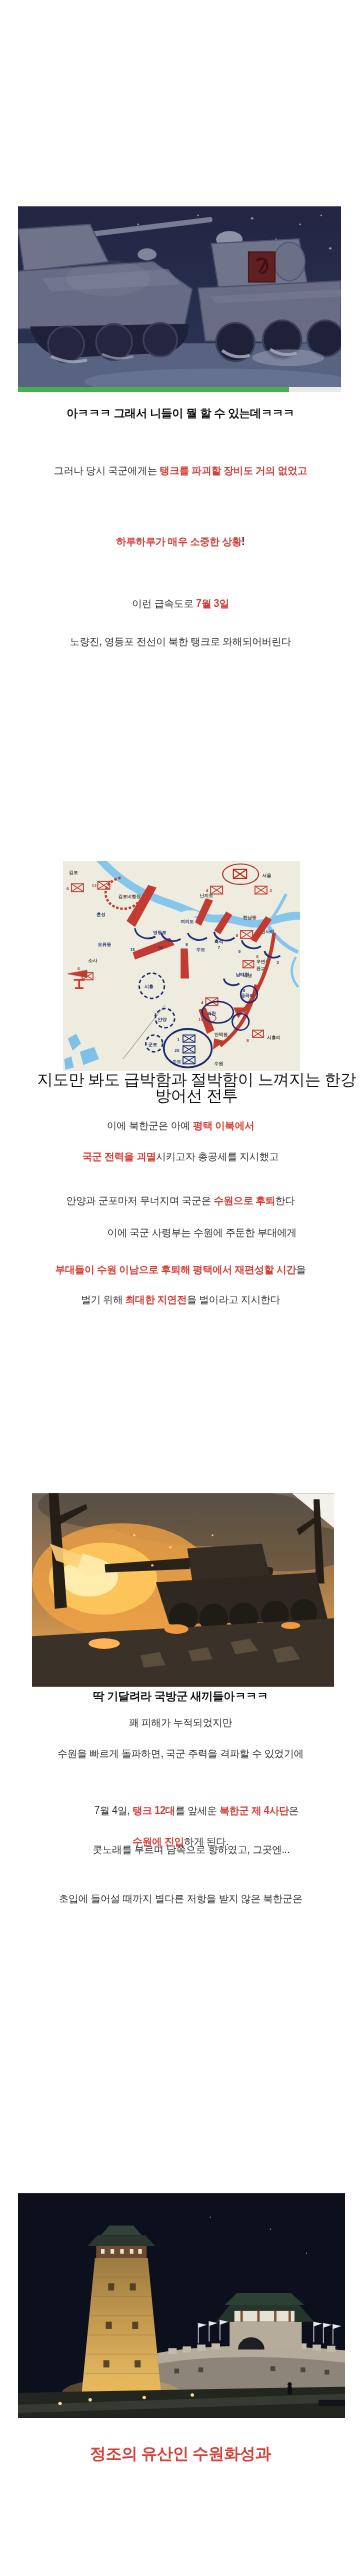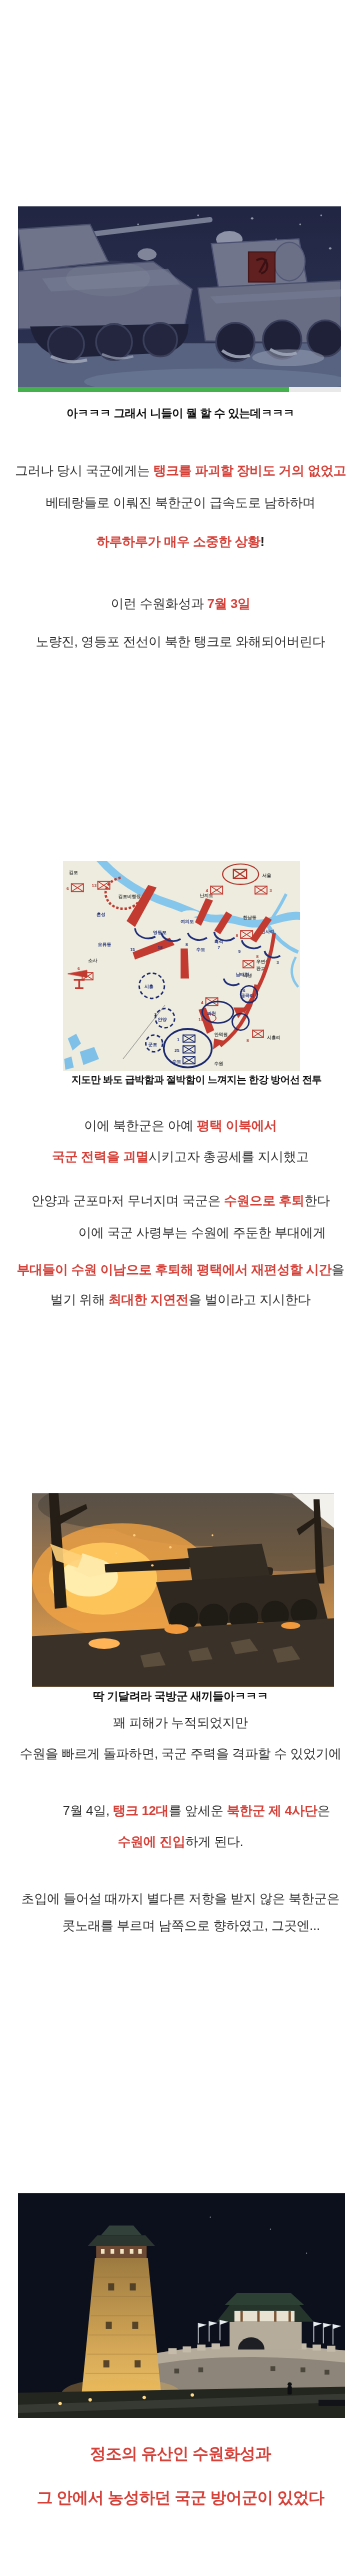--- a/index.html
+++ b/index.html
@@ -1,23 +1,23 @@
 <!DOCTYPE html>
 <html style="font-size:9.6px"><head>
 <meta charset="utf-8">
 <style>
   html,body{margin:0;padding:0;background:#ffffff;}
   #page{position:relative;width:361px;height:2576px;background:#ffffff;overflow:hidden;
         font-family:"Liberation Sans","DejaVu Sans",sans-serif;}
-  .line{position:absolute;left:0;right:0;text-align:center;font-size:13px;line-height:15.6px;
+  .line{position:absolute;left:0;right:0;text-align:center;font-size:10px;line-height:15.6px;
         color:#2e2e2e;font-weight:500;letter-spacing:-0.2px;}
   .line .red{color:#d6423a;font-weight:700;}
   .line .bb{color:#222;font-weight:700;}
   .cap{font-weight:700;color:#111;font-size:11.4px;letter-spacing:-0.3px;}
-  .cap2{font-weight:700;color:#111;font-size:10px;letter-spacing:-0.3px;padding-left:32px;}
+  .cap2{font-weight:400;color:#111;font-size:16px;letter-spacing:-0.3px;padding-left:32px;}
   .footer-red{font-size:16px;line-height:18px;color:#d6423a;font-weight:700;letter-spacing:-0.3px;}
   .imgbox{position:absolute;overflow:hidden;}
   .progress-track{position:absolute;left:0;bottom:0;height:4.8px;width:100%;background:#e9e9e9;}
   .progress-fill{height:100%;background:#45b14e;}
   .mlbl{font-size:7.5px;fill:#22307a;font-weight:700;}
   .mlbl-dk{font-size:7.5px;fill:#444;font-weight:700;}
   .mnum-r{font-size:7px;fill:#b3362c;font-weight:700;}
   .mnum-b{font-size:7px;fill:#22307a;font-weight:700;}
 </style>
 </head>
@@ -81,23 +81,22 @@
       <rect width="538" height="302" fill="#10142c" opacity="0.25"></rect>
     </svg>
     <div class="progress-track">
       <div class="progress-fill" style="width: 84%;"></div>
     </div>
   </div>
 
   <div class="line cap" style="top:406px;">아ㅋㅋㅋ 그래서 니들이 뭘 할 수 있는데ㅋㅋㅋ</div>
 
   <div class="line" style="top:463px;"><span>그러나 당시 국군에게는 </span><span class="red">탱크를 파괴할 장비도 거의 없었고</span></div>
-  <div class="line" style="top:495px;"><span>베테랑들로 이뤄진 북한군이 급속도로 남하하며</span></div>
   <div class="line" style="top:534px;"><span class="red">하루하루가 매우 소중한 상황</span><span class="bb">!</span></div>
-  <div class="line" style="top:596px;"><span>이런 수원화성과 </span><span class="red">7월 3일</span></div>
+  <div class="line" style="top:596px;"><span>이런 급속도로 </span><span class="red">7월 3일</span></div>
   <div class="line" style="top:634px;"><span>노량진, 영등포 전선이 북한 탱크로 와해되어버린다</span></div>
 
   <div class="imgbox" style="left:63px;top:861px;width:237px;height:210px;">
     <svg width="237" height="210" viewBox="0 0 395 350">
       <rect width="395" height="350" fill="#edecdf"></rect>
 
       <g stroke="#85c6ec" fill="none">
         <path d="M60,-5 C90,30 130,55 175,70 C215,83 235,98 258,96 C285,93 305,108 330,104 C355,100 375,88 398,92" stroke-width="13" stroke-linecap="round"></path>
         <path d="M340,105 C352,125 368,142 392,152" stroke-width="6"></path>
         <path d="M372,55 C362,75 352,92 342,104" stroke-width="5"></path>
@@ -319,21 +318,21 @@
     </svg>
   </div>
 
   <div class="line cap" style="top:1689px;">딱 기달려라 국방군 새끼들아ㅋㅋㅋ</div>
 
   <div class="line" style="top:1715px;"><span>꽤 피해가 누적되었지만</span></div>
   <div class="line" style="top:1746px;"><span>수원을 빠르게 돌파하면, 국군 주력을 격파할 수 있었기에</span></div>
   <div class="line" style="top:1803px;padding-left:32px;"><span>7월 4일, </span><span class="red">탱크 12대</span><span>를 앞세운 </span><span class="red">북한군 제 4사단</span><span>은</span></div>
   <div class="line" style="top:1834px;"><span class="red">수원에 진입</span><span>하게 된다.</span></div>
   <div class="line" style="top:1891px;"><span>초입에 들어설 때까지 별다른 저항을 받지 않은 북한군은</span></div>
-  <div class="line" style="top:1918px;padding-left:21px;"><span>콧노래를 부르며 남쪽으로 향하였고, 그곳엔...</span></div>
+  <div class="line" style="top:1842px;padding-left:21px;"><span>콧노래를 부르며 남쪽으로 향하였고, 그곳엔...</span></div>
 
   <div class="imgbox" style="left:18px;top:2193px;width:327px;height:225px;">
     <svg width="327" height="225" viewBox="0 0 544 374">
       <rect width="544" height="374" fill="#0c0f1c"></rect>
       <g fill="#ffffff" opacity="0.5">
         <circle cx="420" cy="60" r="1"></circle>
           <circle cx="480" cy="100" r="1"></circle>
           <circle cx="320" cy="40" r="1"></circle>
       </g>
 
@@ -437,16 +436,15 @@
       </g>
       <g fill="#0e0f12">
         <circle cx="452" cy="318" r="3.5"></circle>
           <rect x="448.5" y="321" width="7" height="14" rx="2"></rect>
       </g>
       <rect x="500" y="344" width="44" height="10" fill="#111318"></rect>
     </svg>
   </div>
 
   <div class="line footer-red" style="top:2445px;">정조의 유산인 수원화성과</div>
-  <div class="line footer-red" style="top:2489px;">그 안에서 농성하던 국군 방어군이 있었다</div>
 
 </div>
 
 
 </body></html>

